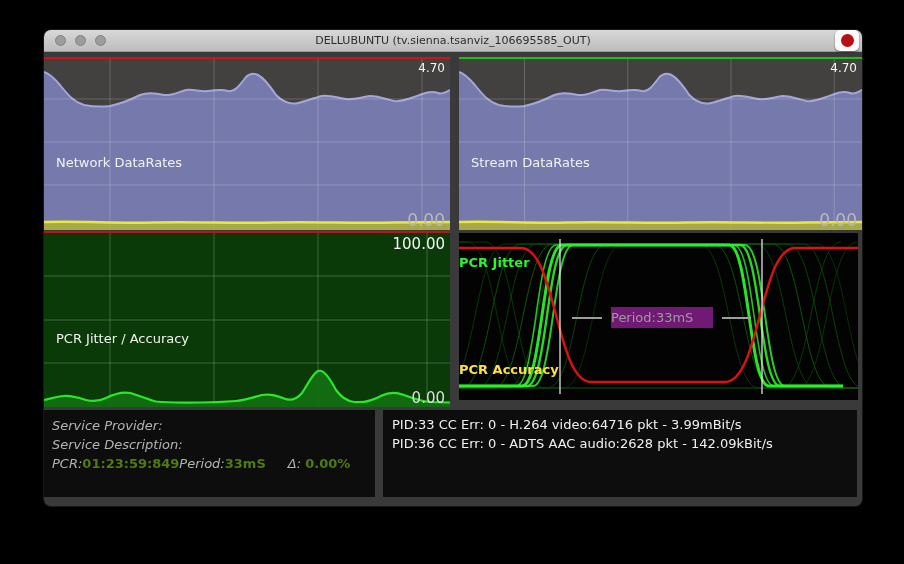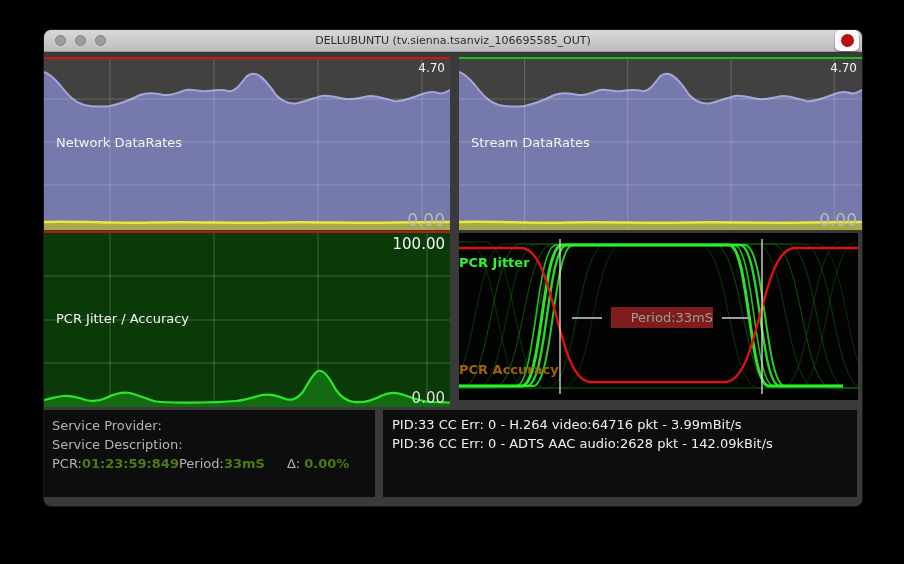--- a/index.html
+++ b/index.html
@@ -17,34 +17,34 @@
   #net{left:0;top:27px;width:406px;height:171px;background:#434140;border-top:2px solid #d41212;}
   #stream{left:415px;top:27px;width:403px;height:171px;background:#434140;border-top:2px solid #14c314;}
   #pcr{left:0;top:201px;width:406px;height:174px;background:#0a3a08;border-top:2px solid #c31212;}
   #eye{left:415px;top:203px;width:399px;height:167px;background:#030303;}
   .panel svg{position:absolute;left:0;top:0;width:100%;height:100%;}
 
   .ymax{position:absolute;top:2px;right:5px;font-size:12px;color:#f4f4f4;}
   .ymin{position:absolute;bottom:0;right:5px;font-size:17px;color:#b9b9b9;margin-top:20px;}
   #pcr .ymax{font-size:15px;}
   #pcr .ymin{font-size:15px;color:#dedede;}
-  .chart-name{position:absolute;left:12px;font-size:13px;color:#f2f2f2;}
+  .chart-name{position:absolute;left:12px;font-size:13px;color:#f2f2f2;margin-top:20px;}
   #net .chart-name,#stream .chart-name{top:76px;}
   #pcr .chart-name{top:78px;}
 
   .eye-label{position:absolute;left:0;right:0;text-align:left;font-size:13px;font-weight:bold;}
   #eye-jitter{top:22px;color:#2ef32e;}
-  #eye-accuracy{top:129px;color:#a16207;}
-  .period-box{position:absolute;left:152px;top:74px;width:102px;height:21px;line-height:21px;text-align:right;background:#7f1d1d;color:#9c9c9c;font-size:13px;}
+  #eye-accuracy{top:129px;color:#fde047;}
+  .period-box{position:absolute;left:152px;top:74px;width:102px;height:21px;line-height:21px;text-align:left;background:#701a75;color:#9c9c9c;font-size:13px;}
 
   .status{position:absolute;background:#0d0d0d;box-sizing:border-box;font-size:13px;}
   #sleft{left:0;top:380px;width:331px;height:87px;padding:6px 0 0 8px;}
   #sright{left:339px;top:380px;width:474px;height:87px;padding:5px 0 12px 9px;color:#f0f0f0;}
   .sline{line-height:19px;white-space:nowrap;}
-  .lbl{color:#b4b4b4;}
+  .lbl{color:#b4b4b4;font-style:italic;}
   .val{color:#4d7c0f;font-weight:bold;}
   .gap{}
   .gap-wide{margin-left:22px;}
 </style>
 </head>
 <body>
 
 <div class="stage">
   <div class="window">
 

